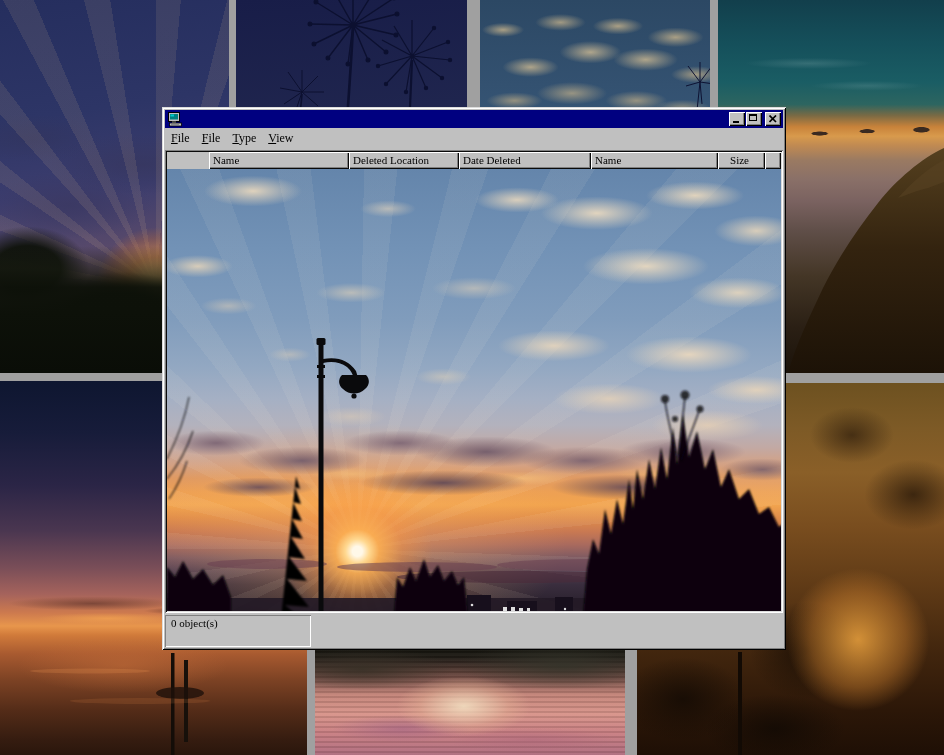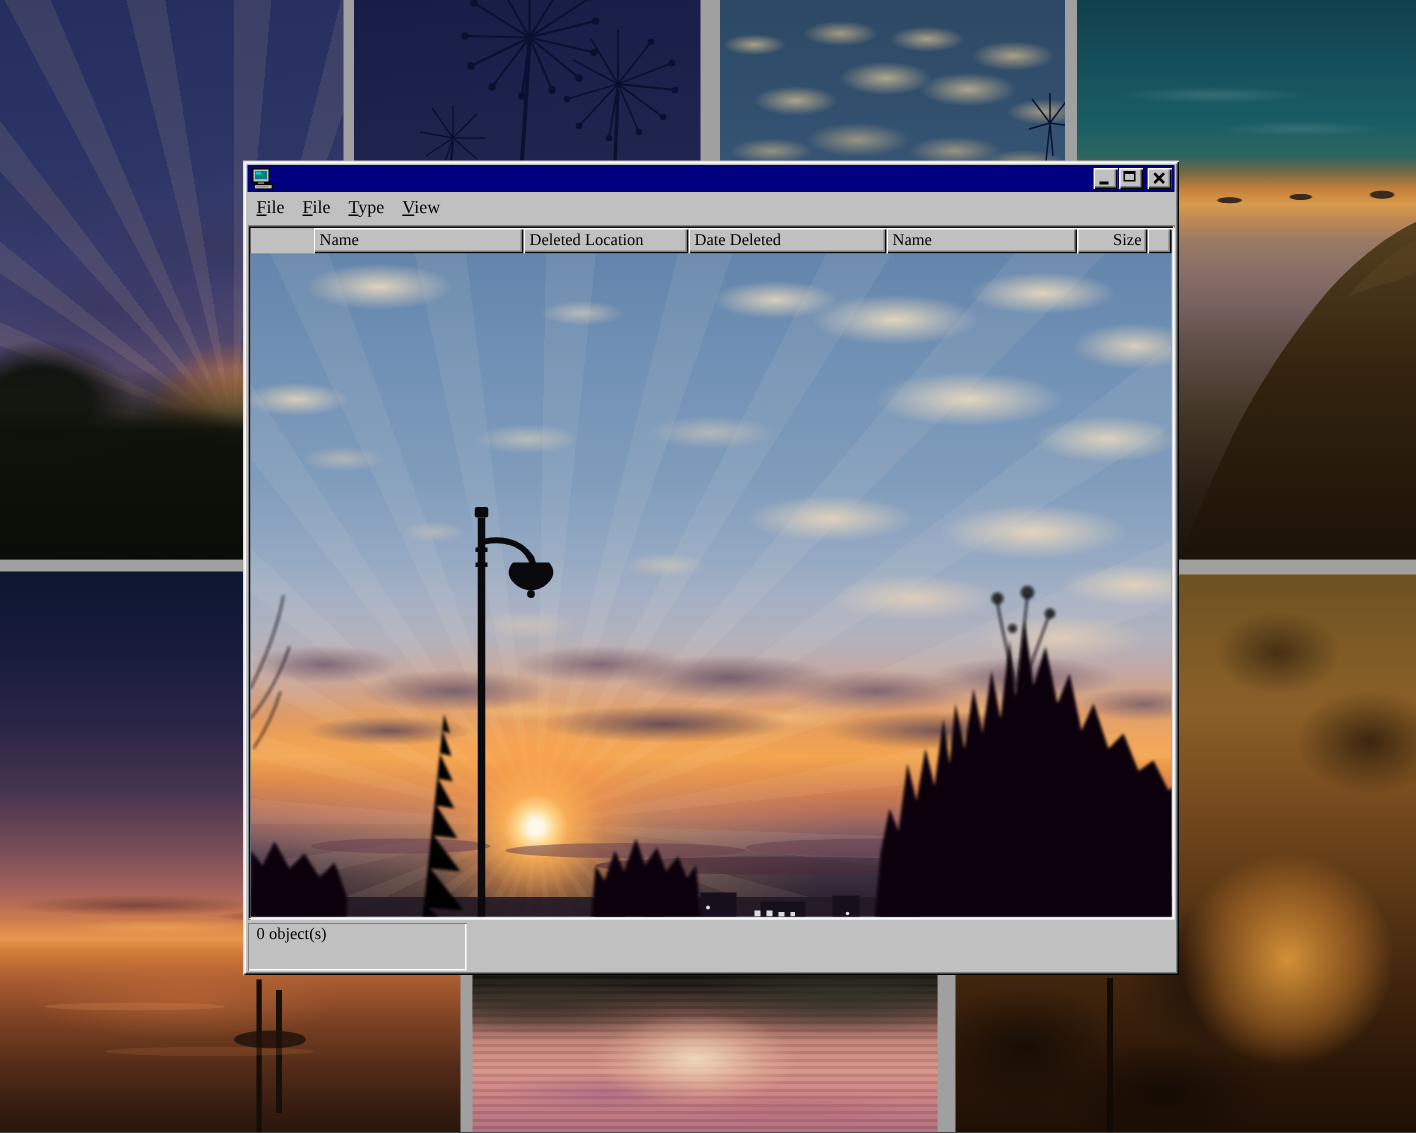--- a/index.html
+++ b/index.html
@@ -86,21 +86,21 @@
   .menubar{height:19px;display:flex;align-items:center;padding:1px 0;flex:0 0 auto;}
   .menu-item{display:inline-block;font-size:12px;color:#000;padding:1px 6px;cursor:default;}
   .menu-item::first-letter{text-decoration:underline;}
   .listview{flex:1 1 auto;position:relative;background:#c0c0c0;margin-top:1px;
             box-shadow:inset 1px 1px 0 #808080,inset -1px -1px 0 #fff,inset 2px 2px 0 #0a0a0a,inset -2px -2px 0 #dcdcdc;
             padding:2px;box-sizing:border-box;display:flex;flex-direction:column;}
   .colheaders{height:17px;display:flex;flex:0 0 auto;}
   .col{background:#c0c0c0;font-size:11px;color:#000;padding:2px 4px 0 4px;box-sizing:border-box;
        box-shadow:inset 1px 1px 0 #fff,inset -1px -1px 0 #0a0a0a,inset -2px -2px 0 #808080;
        white-space:nowrap;overflow:hidden;cursor:pointer;}
-  .col.size{text-align:right;padding-right:4px;}
+  .col.size{text-align:right;padding-right:16px;}
   .col.rest{flex:1 1 auto;cursor:default;}
   .photo{flex:1 1 auto;position:relative;overflow:hidden;background:#6485ab;}
 
   
   .ph-sky{position:absolute;inset:0;background:
     linear-gradient(180deg,#6485ab 0%,#7292b6 18%,#809cbc 34%,#93a8c2 45%,#a5b0c4 52%,#b3b2bd 58%,#c2a9a4 63%,#d4a183 67%,#e09a62 70%,#eda054 73%,#f2a44e 76%,#e08d4a 79%,#c97952 82%,#a96a5e 85%,#7d5a62 88%,#564253 91%,#3a2e3e 94%,#241c28 100%);}
   .ph-rays{position:absolute;inset:0;background:
     repeating-conic-gradient(from 205deg at 31% 86%,rgba(255,242,220,.07) 0 5deg,rgba(255,242,220,0) 5deg 13deg);}
   .ph-glow{position:absolute;inset:0;background:
     radial-gradient(ellipse 300px 170px at 31% 84%,rgba(250,180,100,.45),transparent 70%);}

